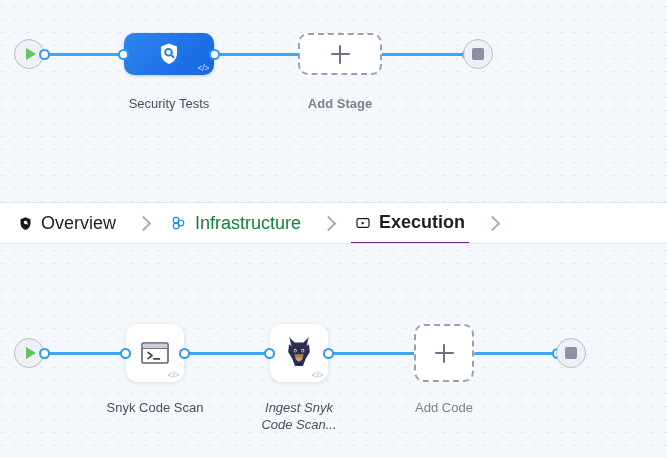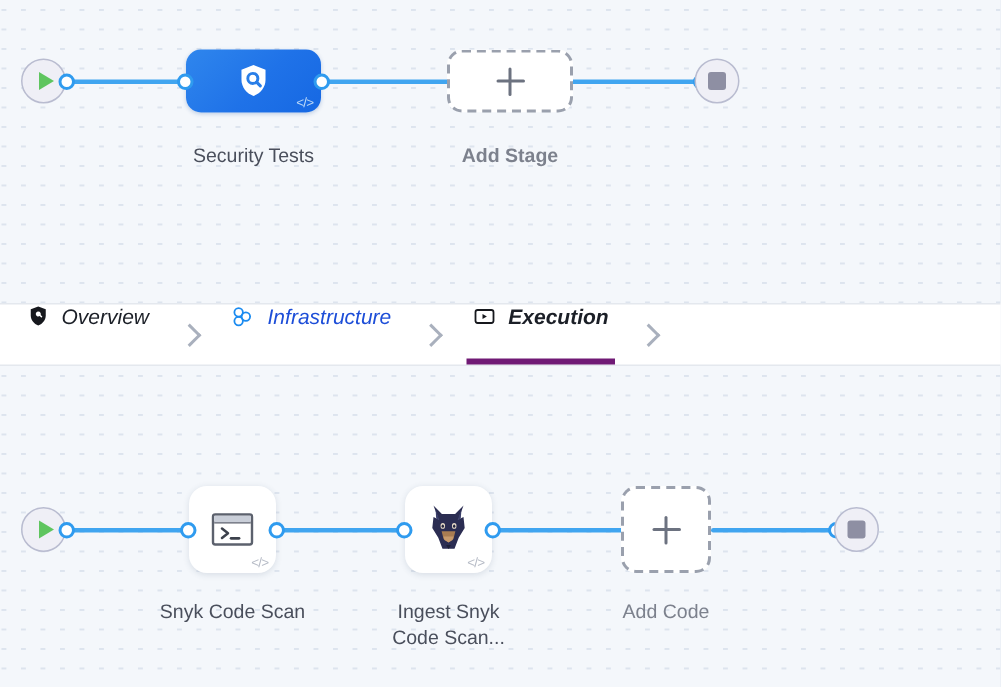--- a/index.html
+++ b/index.html
@@ -94,27 +94,27 @@
   }
   .node-label.muted{color:#7c818d;}
 
   
   .tabbar{
     position:absolute;left:0;top:202px;width:667px;height:42px;
     background:#ffffff;border-top:1px solid #e4e8ee;border-bottom:1px solid #e4e8ee;
     display:flex;align-items:center;box-sizing:border-box;
   }
   .tab{
-    display:flex;align-items:flex-start;gap:8px;height:100%;
+    display:flex;align-items:center;gap:8px;height:100%;
     padding:0 4px;box-sizing:border-box;position:relative;
-    font-size:14px;color:#1b1f27;cursor:pointer;font-style:italic;
+    font-size:18px;color:#1b1f27;cursor:pointer;
   }
   .tab .tlabel{white-space:nowrap;}
-  .tab.active{border-bottom:4px solid #701a75;font-weight:bold;}
-  .tab.blue{color:#1d4ed8;}
+  .tab.active{border-bottom:1px solid #701a75;font-weight:bold;}
+  .tab.blue{color:#15803d;}
   .sep{
     display:flex;align-items:center;justify-content:center;
     color:#a9b0bd;font-size:15px;width:46px;flex:none;
   }
   .chev{width:9px;height:9px;border-right:2px solid #a9b0bd;border-top:2px solid #a9b0bd;
         transform:rotate(45deg);display:inline-block;}
   .tabpad{width:14px;flex:none;}
   svg{display:block;}
 </style>
 </head>
@@ -250,21 +250,21 @@
             <ellipse cx="19.8" cy="15.6" rx="1.5" ry="1.9" fill="#e8dcc8"></ellipse>
             <ellipse cx="12.2" cy="15.8" rx=".8" ry="1.1" fill="#23253f"></ellipse>
             <ellipse cx="19.8" cy="15.8" rx=".8" ry="1.1" fill="#23253f"></ellipse>
             <path d="M14.4 28.4h3.2l-1.6 2.6z" fill="#1d1f36"></path>
           </svg>
         </span>
         <span class="codeglyph on-white">&lt;/&gt;</span>
       </div>
       <div class="port" style="left:264px;top:104px;"></div>
       <div class="port" style="left:323px;top:104px;"></div>
-      <div class="node-label" style="left:229px;top:155px;width:140px;">Ingest Snyk
+      <div class="node-label" style="left:229px;top:155px;width:140px;font-style:italic;">Ingest Snyk
 Code Scan...</div>
 
       <div class="add-node" style="left:414px;top:80px;width:60px;height:58px;">
         <span class="plus"></span>
       </div>
       <div class="node-label muted" style="left:374px;top:155px;width:140px;">Add Code</div>
 
       <div class="port" style="left:552px;top:104px;"></div>
       <div class="term" style="left:556px;top:94px;">
         <div class="stop-sq"></div>

